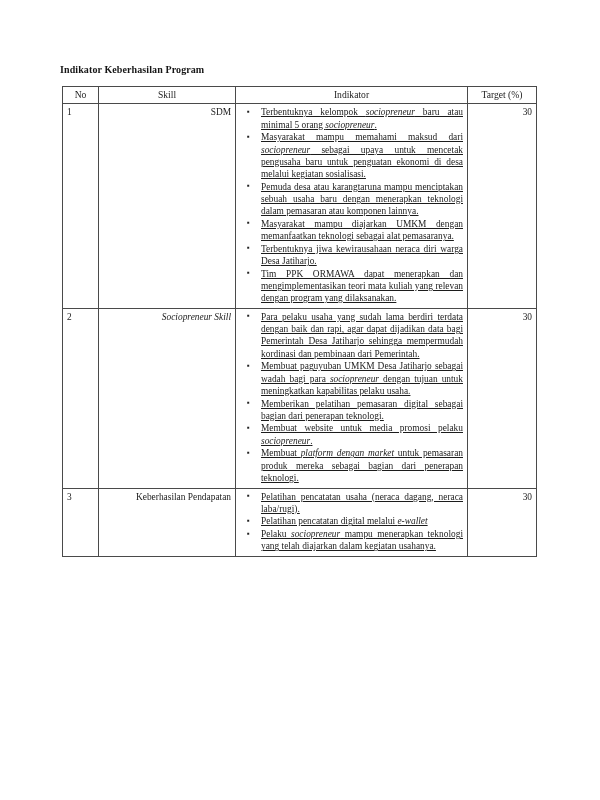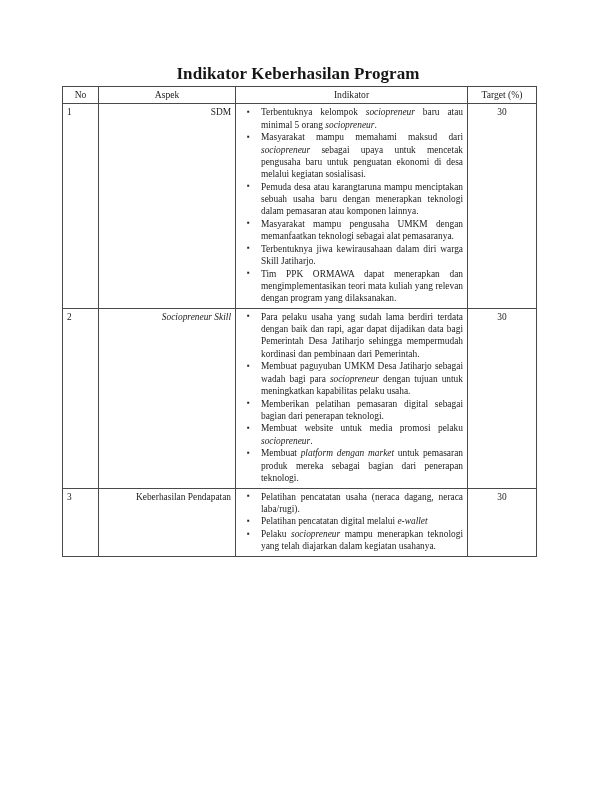--- a/index.html
+++ b/index.html
@@ -22,23 +22,22 @@
     width: 600px;
     height: 800px;
     background: #ffffff;
     box-sizing: border-box;
   }
   .page-title {
     position: absolute;
     left: 60px;
     top: 64px;
     width: 476px;
-    text-align: center;
     font-weight: bold;
-    font-size: 17px;
+    font-size: 10px;
     letter-spacing: 0.1px;
     color: #161616;
   }
   table.indikator-table {
     position: absolute;
     left: 62px;
     top: 86px;
     width: 474px;
     border-collapse: collapse;
     table-layout: fixed;
@@ -71,38 +70,39 @@
     padding-left: 5px;
   }
   td.cell-aspek {
     text-align: right;
     padding-left: 6px;
   }
   td.cell-aspek.italic {
     font-style: italic;
   }
   td.cell-target {
-    text-align: center;
+    text-align: right;
     padding-left: 5px;
   }
   td.cell-ind {
     padding: 2px 3px 3px 3px;
   }
   ul.ind-list {
     margin: 0;
     padding: 0 0 0 0;
     list-style: none;
   }
   ul.ind-list > li {
     position: relative;
     padding-left: 21px;
     margin: 0 0 0.5px 0;
     text-align: justify;
     text-justify: inter-word;
     hyphens: none;
+    text-decoration: underline;
   }
   ul.ind-list > li::before {
     content: "\25AA";
     position: absolute;
     left: 7px;
     top: -0.5px;
     font-size: 8px;
     color: #222;
     line-height: 1.45;
   }
@@ -118,36 +118,36 @@
   <table class="indikator-table">
     <colgroup>
       <col class="c-no">
       <col class="c-aspek">
       <col class="c-ind">
       <col class="c-target">
     </colgroup>
     <thead>
       <tr>
         <th>No</th>
-        <th>Aspek</th>
+        <th>Skill</th>
         <th>Indikator</th>
         <th>Target (%)</th>
       </tr>
     </thead>
     <tbody id="table-body">
         <tr>
           <td class="cell-no">1</td>
           <td class="cell-aspek">SDM</td>
           <td class="cell-ind">
             <ul class="ind-list">
               <li>Terbentuknya kelompok <i>sociopreneur</i> baru atau minimal 5 orang <i>sociopreneur</i>.</li>
               <li>Masyarakat mampu memahami maksud dari <i>sociopreneur</i> sebagai upaya untuk mencetak pengusaha baru untuk penguatan ekonomi di desa melalui kegiatan sosialisasi.</li>
               <li>Pemuda desa atau karangtaruna mampu menciptakan sebuah usaha baru dengan menerapkan teknologi dalam pemasaran atau komponen lainnya.</li>
-              <li>Masyarakat mampu pengusaha UMKM dengan memanfaatkan teknologi sebagai alat pemasaranya.</li>
-              <li>Terbentuknya jiwa kewirausahaan dalam diri warga Skill Jatiharjo.</li>
+              <li>Masyarakat mampu diajarkan UMKM dengan memanfaatkan teknologi sebagai alat pemasaranya.</li>
+              <li>Terbentuknya jiwa kewirausahaan neraca diri warga Desa Jatiharjo.</li>
               <li>Tim PPK ORMAWA dapat menerapkan dan mengimplementasikan teori mata kuliah yang relevan dengan program yang dilaksanakan.</li>
             </ul>
           </td>
           <td class="cell-target">30</td>
         </tr>
         <tr>
           <td class="cell-no">2</td>
           <td class="cell-aspek italic">Sociopreneur Skill</td>
           <td class="cell-ind">
             <ul class="ind-list">

